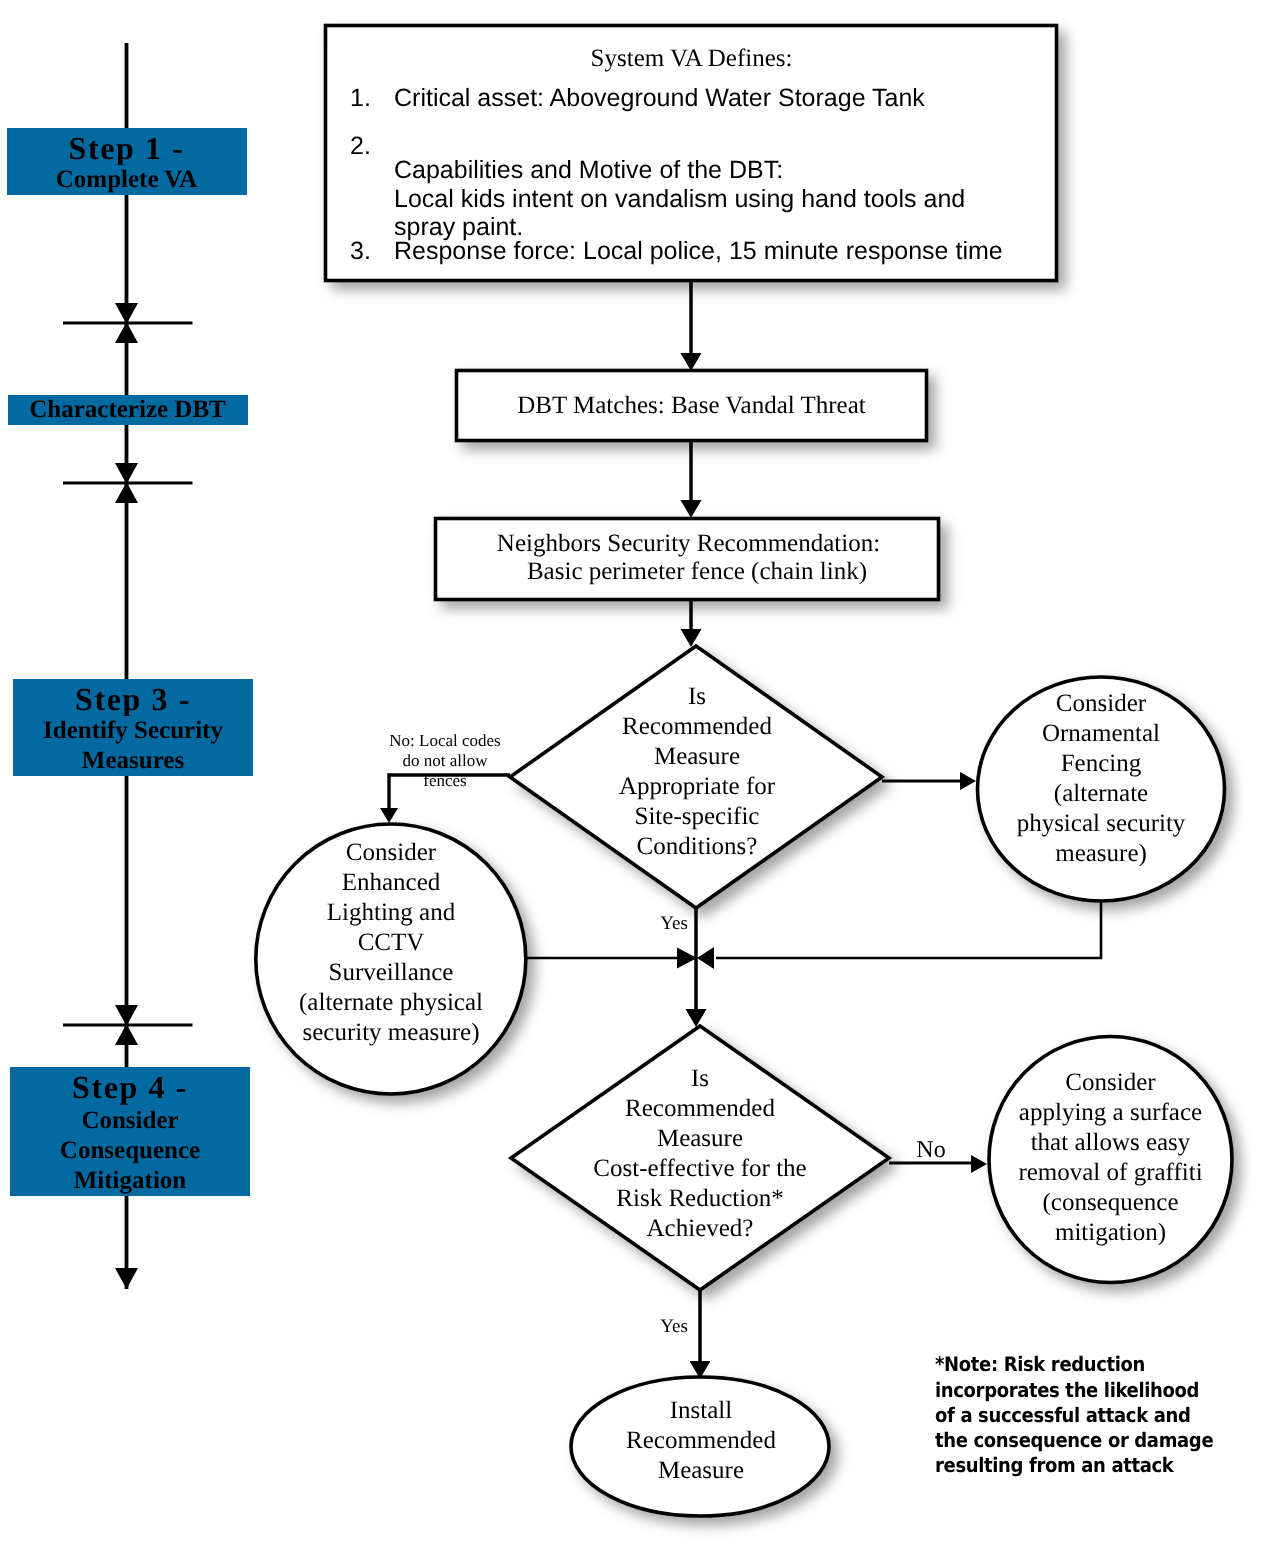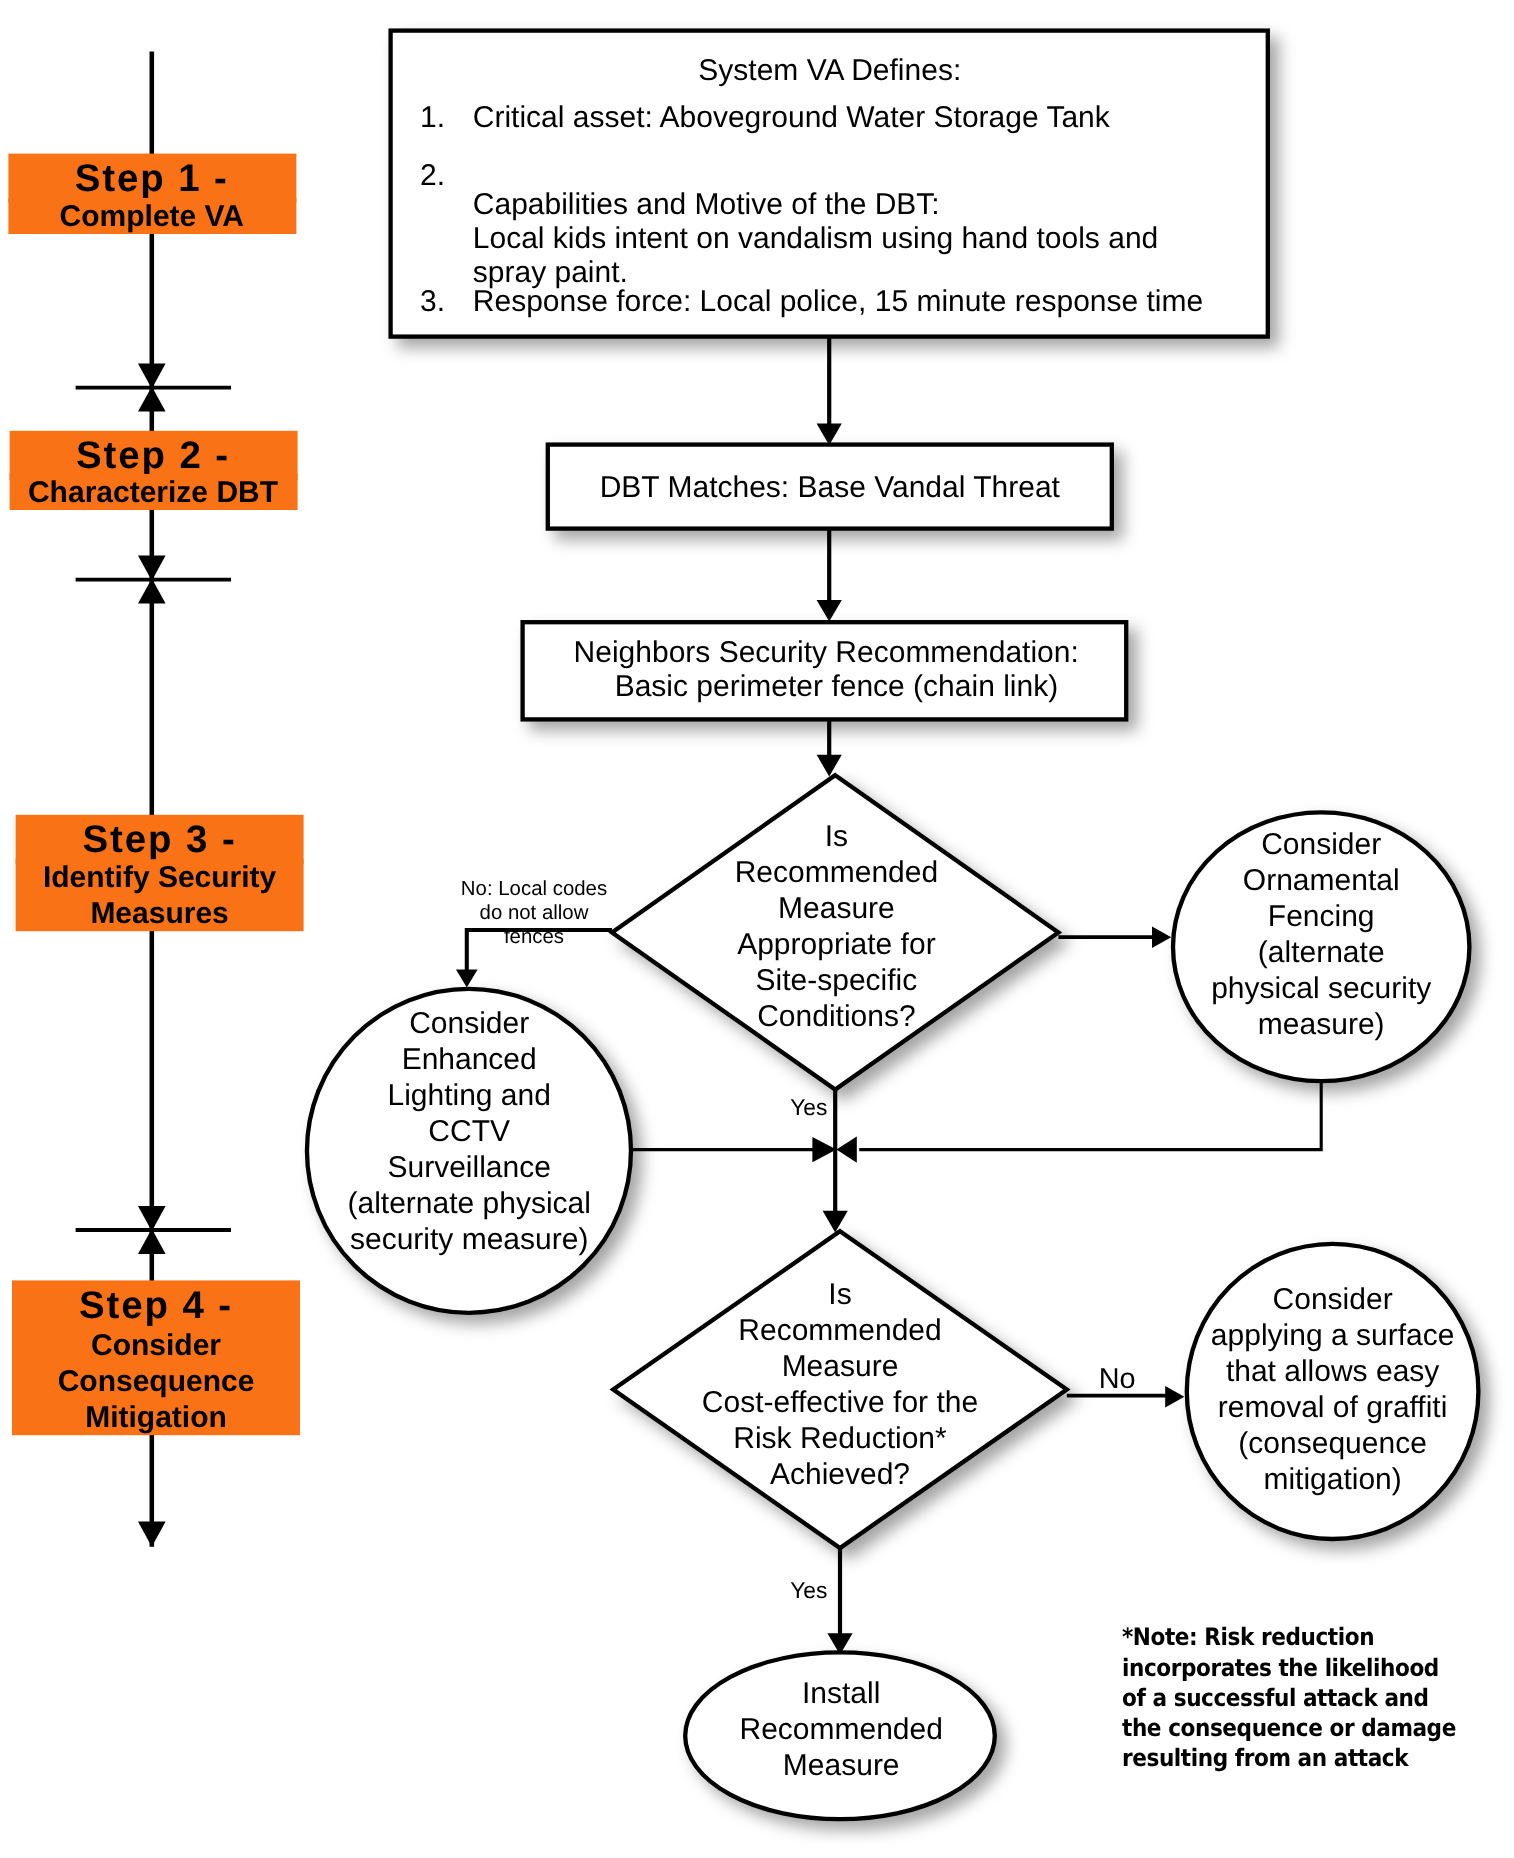--- a/index.html
+++ b/index.html
@@ -1,21 +1,21 @@
 <!DOCTYPE html>
 <html><head>
 <meta charset="utf-8">
 <style>
   html,body{margin:0;padding:0;background:#ffffff;}
   #page{position:relative;width:1262px;height:1548px;background:#ffffff;overflow:hidden;
         font-family:"Liberation Sans",sans-serif;color:#000;
         -webkit-font-smoothing:antialiased;text-rendering:geometricPrecision;}
   #art{position:absolute;left:0;top:0;}
-  .t{position:absolute;white-space:pre-line;text-align:center;}
-  .halo{background:#f97316;}
+  .t{position:absolute;white-space:pre-line;text-align:center;font-family:Liberation Serif, serif;}
+  .halo{background:#0369a1;}
   .va-num{position:absolute;text-align:left;white-space:nowrap;}
   .va-txt{position:absolute;text-align:left;white-space:pre-line;}
   .note{position:absolute;text-align:left;white-space:pre-line;
         font-family:"DejaVu Sans Condensed","DejaVu Sans",sans-serif;font-weight:bold;}
 </style>
 </head>
 <body>
 
 <div id="page">
 <svg id="art" width="1262" height="1548" viewBox="0 0 1262 1548">
@@ -62,21 +62,20 @@
 <polygon points="700,1026 889,1158 700,1290 511,1158" fill="#fff" stroke="#000" stroke-width="3.6" filter="url(#sh)"></polygon>
 <line x1="889" y1="1163" x2="977" y2="1163" stroke="#000" stroke-width="3.2"></line>
 <polygon points="971,1155 971,1173 987,1164" fill="#000"></polygon>
 <ellipse cx="1110.5" cy="1159.5" rx="121.5" ry="123" fill="#fff" stroke="#000" stroke-width="3.6" filter="url(#sh)"></ellipse>
 <line x1="700" y1="1290" x2="700" y2="1374" stroke="#000" stroke-width="3.5"></line>
 <polygon points="689.5,1361 710.5,1361 700,1379" fill="#000"></polygon>
 <ellipse cx="700" cy="1446.5" rx="129" ry="69.5" fill="#fff" stroke="#000" stroke-width="3.6" filter="url(#sh)"></ellipse>
 </svg>
 <div class="t halo" style="left:6.5px;top:128.41px;width:240px;font-size:32px;line-height:41px;font-weight:bold;letter-spacing:1.6px;">Step 1 -</div>
 <div class="t halo" style="left:6.5px;top:165.34px;width:240px;font-size:25px;line-height:30px;font-weight:bold;">Complete VA</div>
-<div class="t halo" style="left:7.5px;top:359.41px;width:240px;font-size:32px;line-height:41px;font-weight:bold;letter-spacing:1.6px;">Step 2 -</div>
 <div class="t halo" style="left:7.5px;top:395.34px;width:240px;font-size:25px;line-height:30px;font-weight:bold;">Characterize DBT</div>
 <div class="t halo" style="left:13px;top:679.41px;width:240px;font-size:32px;line-height:41px;font-weight:bold;letter-spacing:1.6px;">Step 3 -</div>
 <div class="t halo" style="left:13px;top:716.34px;width:240px;font-size:25px;line-height:30px;font-weight:bold;">Identify Security
 Measures</div>
 <div class="t halo" style="left:10px;top:1067.41px;width:240px;font-size:32px;line-height:41px;font-weight:bold;letter-spacing:1.6px;">Step 4 -</div>
 <div class="t halo" style="left:10px;top:1106.34px;width:240px;font-size:25px;line-height:30px;font-weight:bold;">Consider
 Consequence
 Mitigation</div>
 <div class="t" style="left:325px;top:43.84px;width:733px;font-size:25px;line-height:30px;">System VA Defines:</div>
 <div class="va-num" style="left:350px;top:84.04px;font-size:25px;line-height:28.6px;">1.</div>

